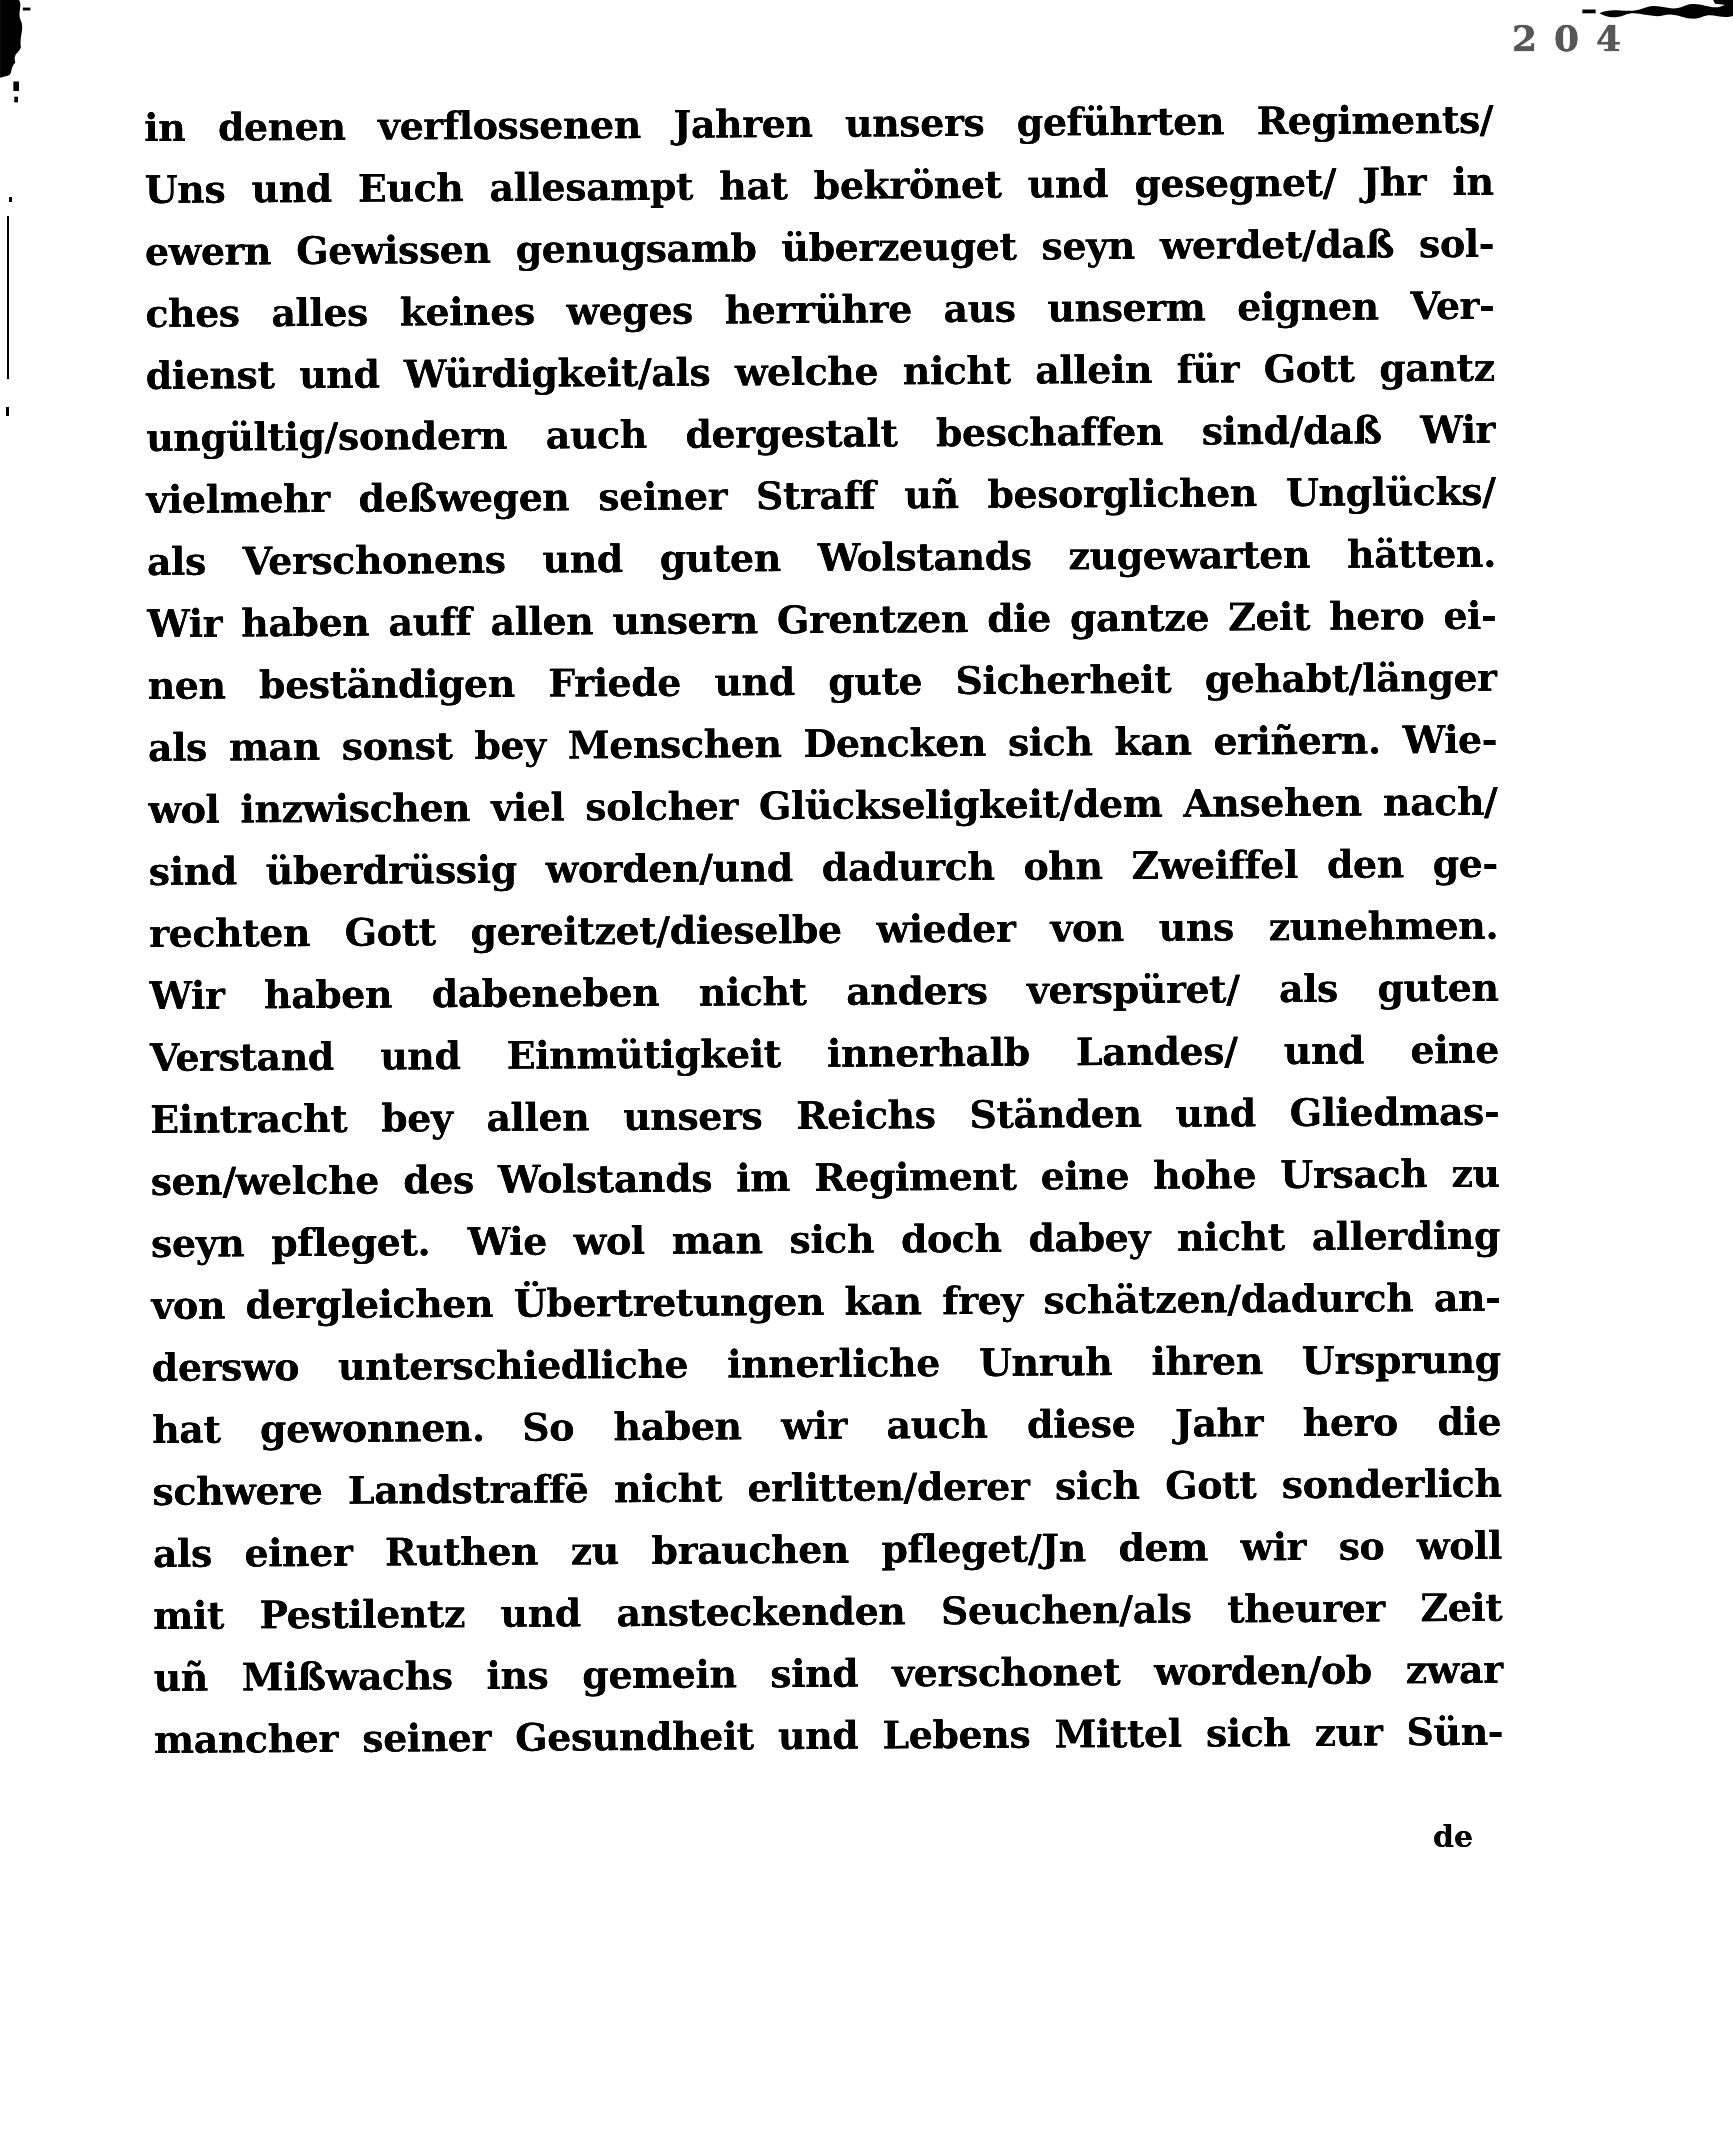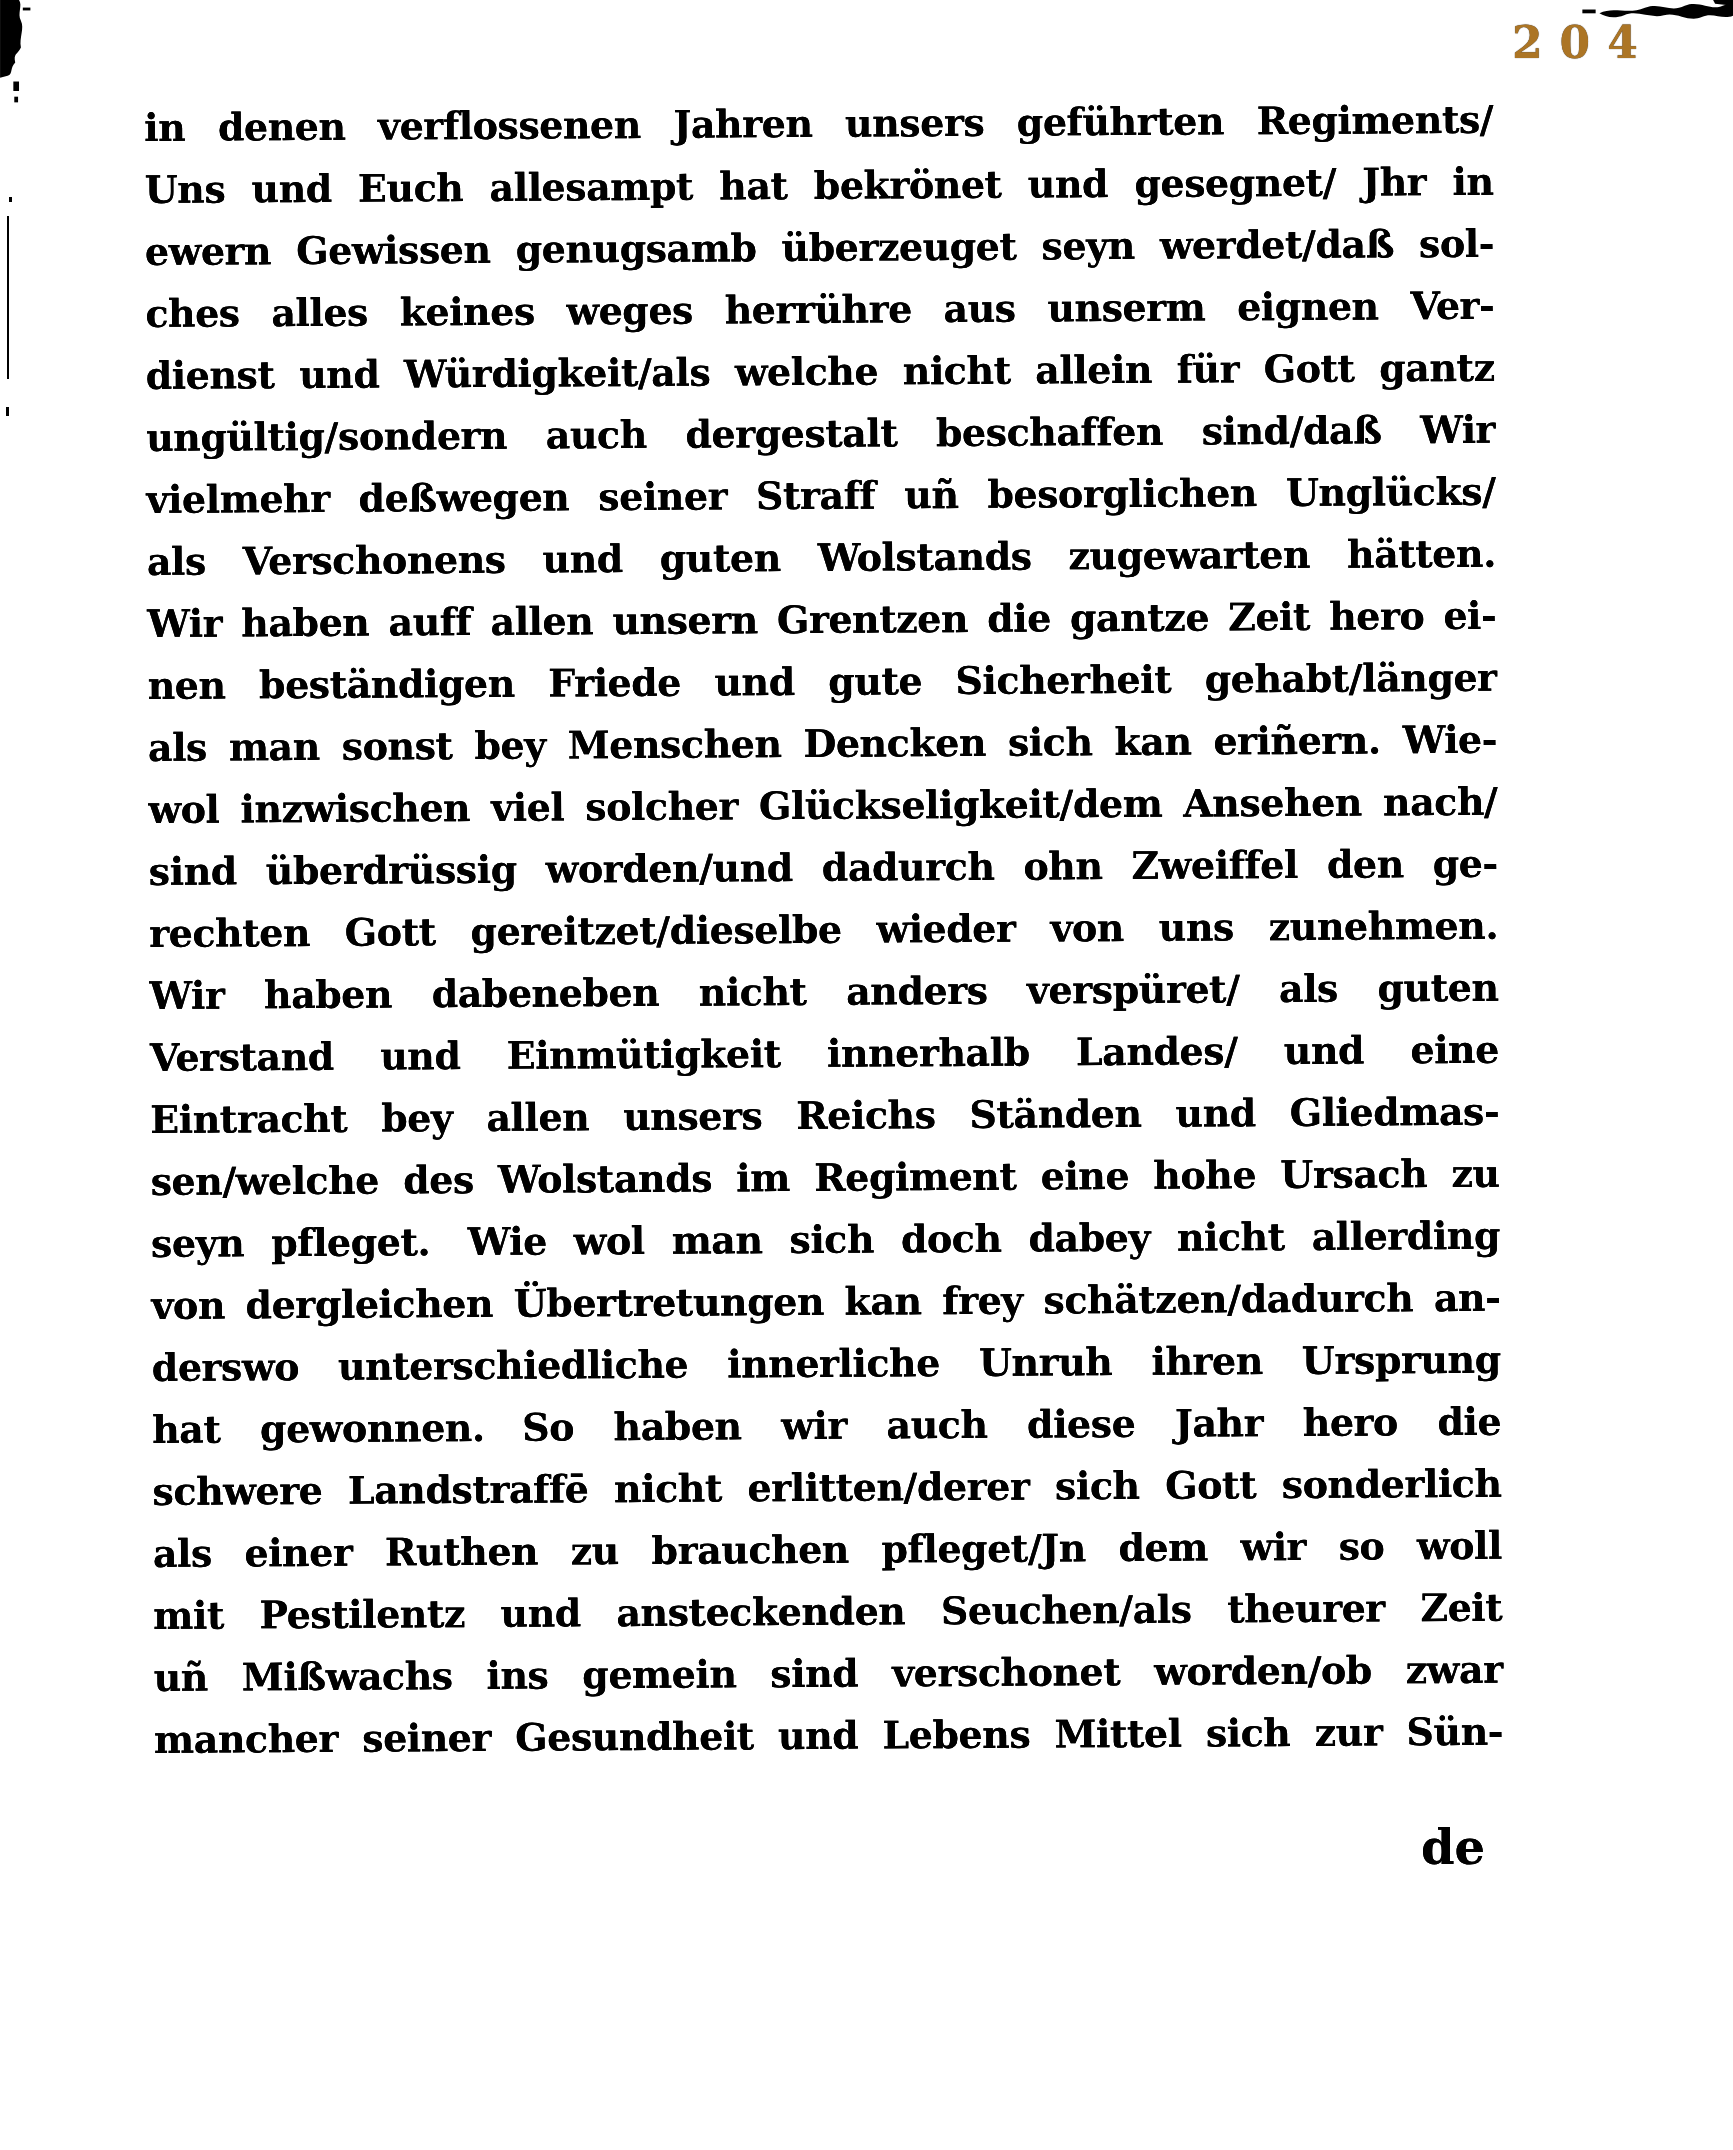--- a/index.html
+++ b/index.html
@@ -33,34 +33,34 @@
     text-shadow: 0 0 0.6px #000;
   }
 
   
   .catchword {
     position: absolute;
     left: 1401px;
     top: 1819px;
     width: 104px;
     text-align: center;
-    font-size: 48px;
+    font-size: 30px;
     font-weight: bold;
     text-shadow: 0 0 0.6px #000;
   }
 
   
   .page-number {
     position: absolute;
     left: 1512px;
     top: 17px;
-    font-size: 44px;
+    font-size: 36px;
     font-weight: bold;
     letter-spacing: 17px;
-    color: #a16207;
+    color: #404040;
     opacity: 0.88;
     text-shadow: 0 0 0.9px #000;
   }
 
   
   .artifact { position: absolute; pointer-events: none; }
   .blob-top-left   { left: 0;      top: 0;      }
   .tear-top-right  { left: 1571px; top: 0;      }
   .edge-line       { left: 6.6px;    top: 216px; width: 2.8px; height: 163px; background: #000; }
   .edge-dot-1      { left: 8.5px;    top: 197px; width: 3.8px; height: 4.7px;  background: #000; }

